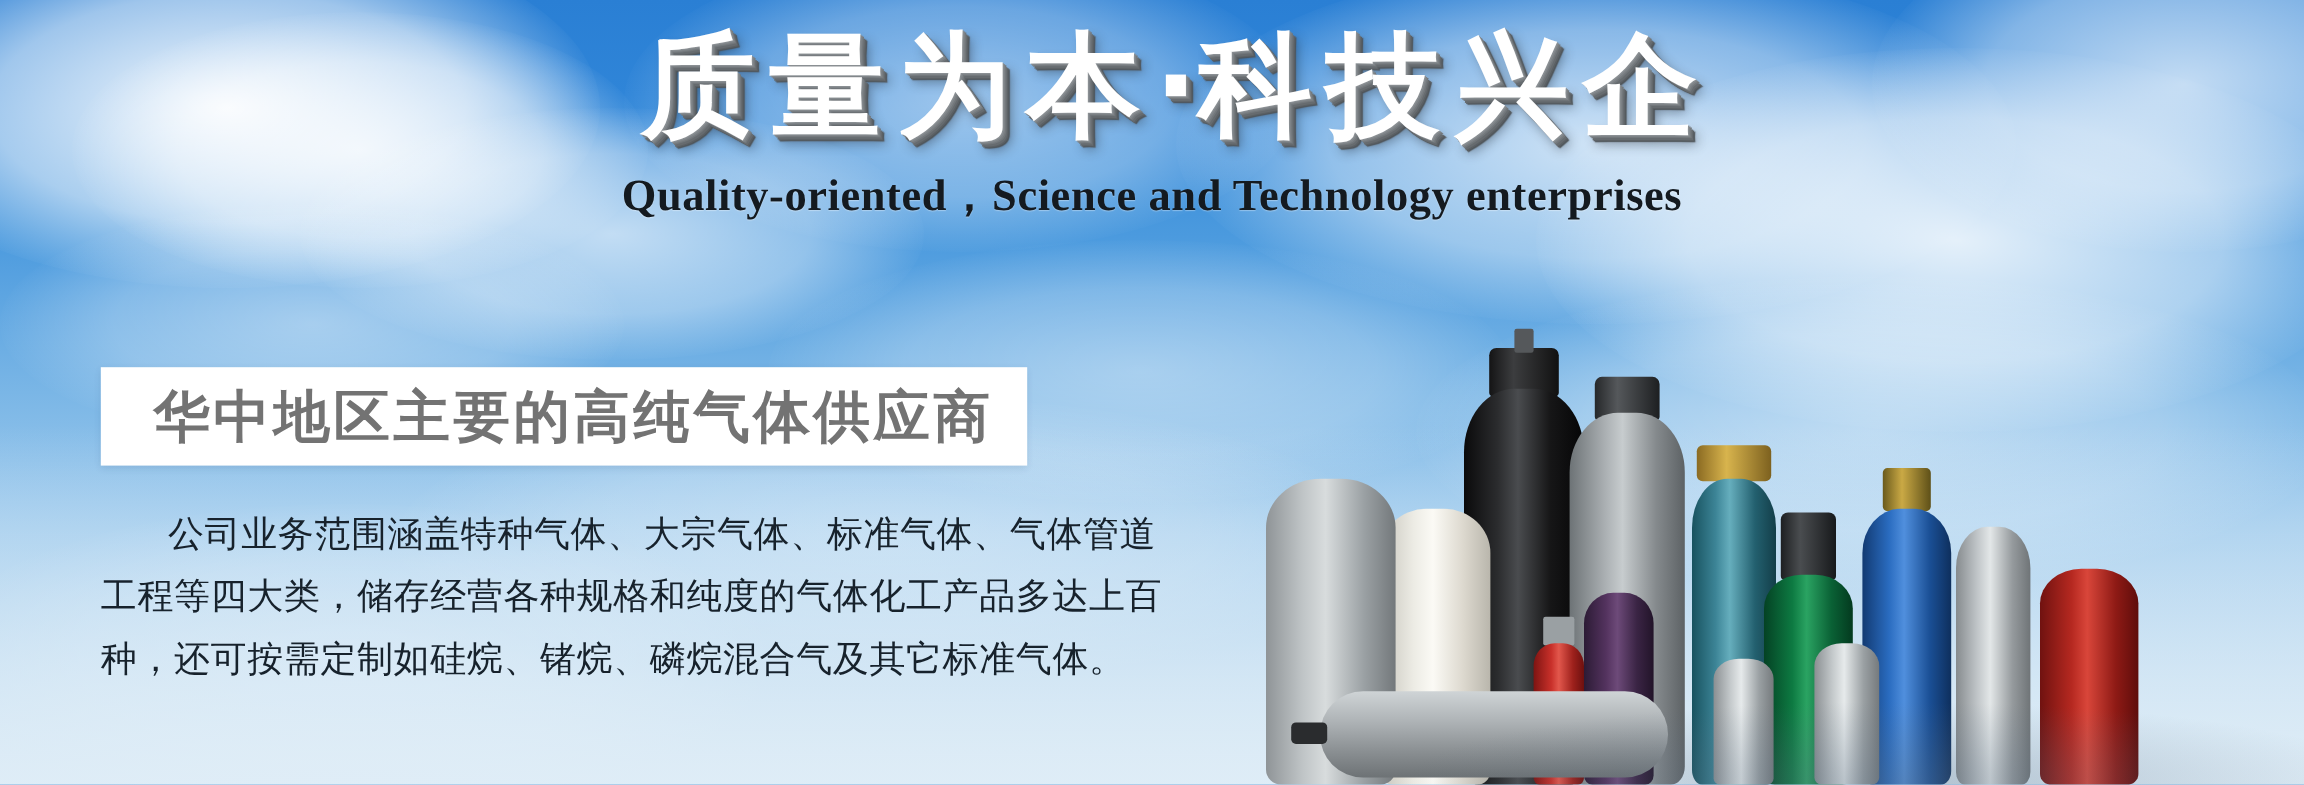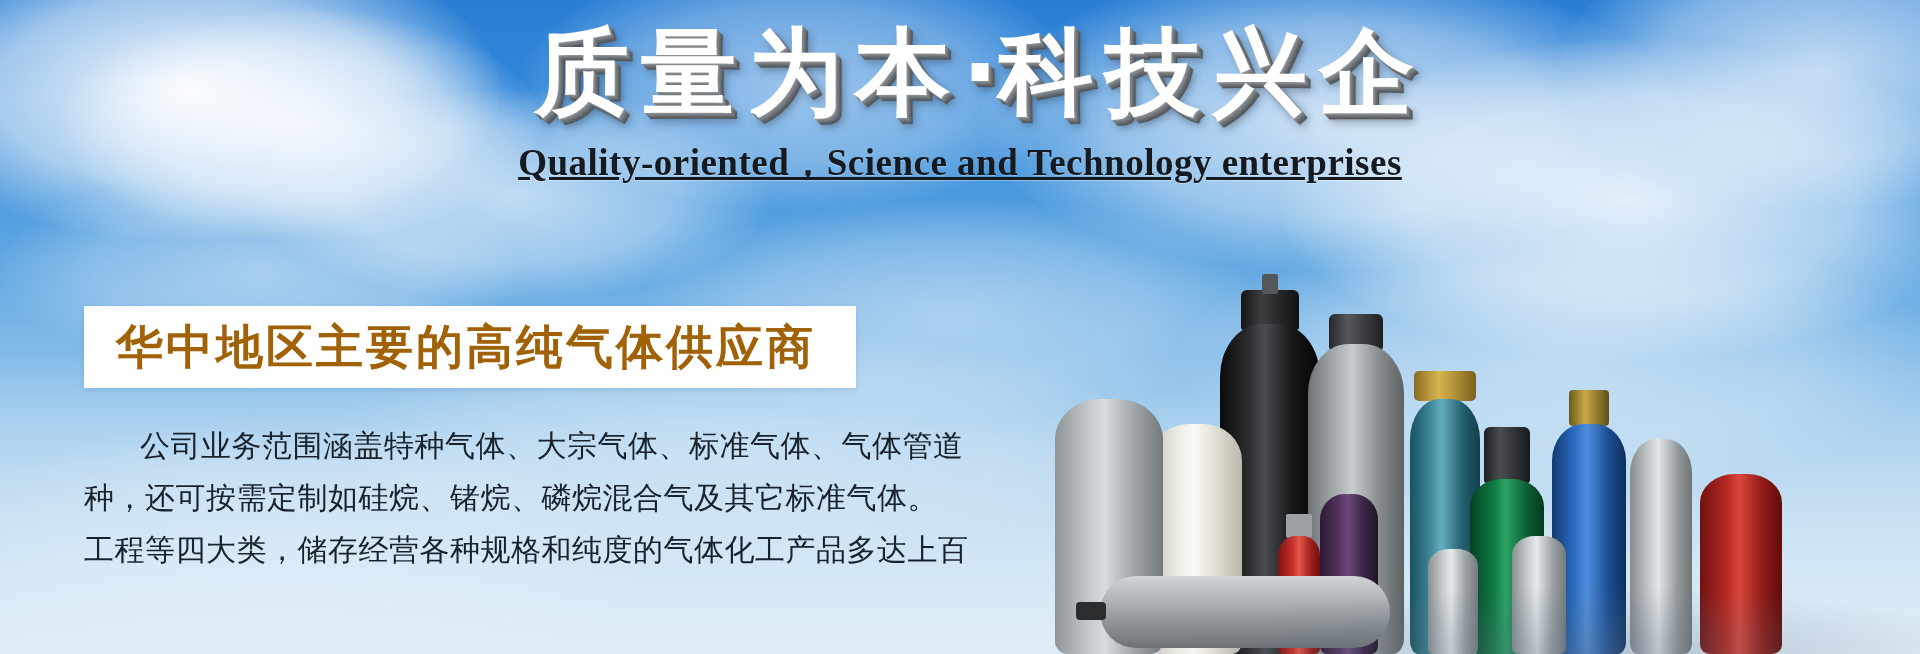--- a/index.html
+++ b/index.html
@@ -76,39 +76,38 @@
     position:absolute;
     left:0; right:0; top:138px;
     text-align:center;
     font-family:"Liberation Serif", serif;
     font-size:37px;
     font-weight:bold;
     color:#141a20;
     letter-spacing:.5px;
     white-space:nowrap;
     text-shadow:0 1px 1px rgba(255,255,255,.35);
-    text-decoration:underline;
   }
 
   
   .highlight-box {
     position:absolute;
     left:84px; top:306px;
     width:772px; height:82px;
     background:#ffffff;
     display:flex; align-items:center;
     box-shadow:0 2px 6px rgba(20,50,90,.12);
   }
   .highlight-text {
     font-family:"DejaVu Sans", sans-serif;
     font-weight:bold;
     font-size:47px;
     letter-spacing:3px;
-    color:#a16207;
-    padding-left:32px;
+    color:#737373;
+    padding-left:44px;
     white-space:nowrap;
   }
 
   
   .para {
     position:absolute;
     left:84px; top:420px;
     width:790px;
     font-family:Liberation Sans, sans-serif;
     font-size:30px;
@@ -165,22 +164,22 @@
   <div class="headline"><span>质量为本</span><span class="dot">·</span><span>科技兴企</span></div>
 
   <div class="subhead">Quality-oriented，Science and Technology enterprises</div>
 
   <div class="highlight-box">
     <span class="highlight-text">华中地区主要的高纯气体供应商</span>
   </div>
 
   <div class="para">
     <span class="ln first">公司业务范围涵盖特种气体、大宗气体、标准气体、气体管道</span>
+    <span class="ln">工程等四大类，储存经营各种规格和纯度的气体化工产品多达上百</span>
     <span class="ln">种，还可按需定制如硅烷、锗烷、磷烷混合气及其它标准气体。</span>
-    <span class="ln">工程等四大类，储存经营各种规格和纯度的气体化工产品多达上百</span>
   </div>
 
   <div id="cylinders">
 
     <div class="cyl" style="left:60px; width:100px; height:330px;">
       <div class="cap" style="top:-34px; width:58px; height:40px; background:linear-gradient(90deg,#141415,#3c3d3f 35%,#111 100%);"></div>
       <div class="valve" style="top:-50px; width:16px; height:20px; background:#55585b;"></div>
       <div class="body" style="background:linear-gradient(90deg,#0a0a0b 0%,#2b2c2e 28%,#4a4c4f 45%,#161617 72%,#050506 100%);"></div>
     </div>
 

